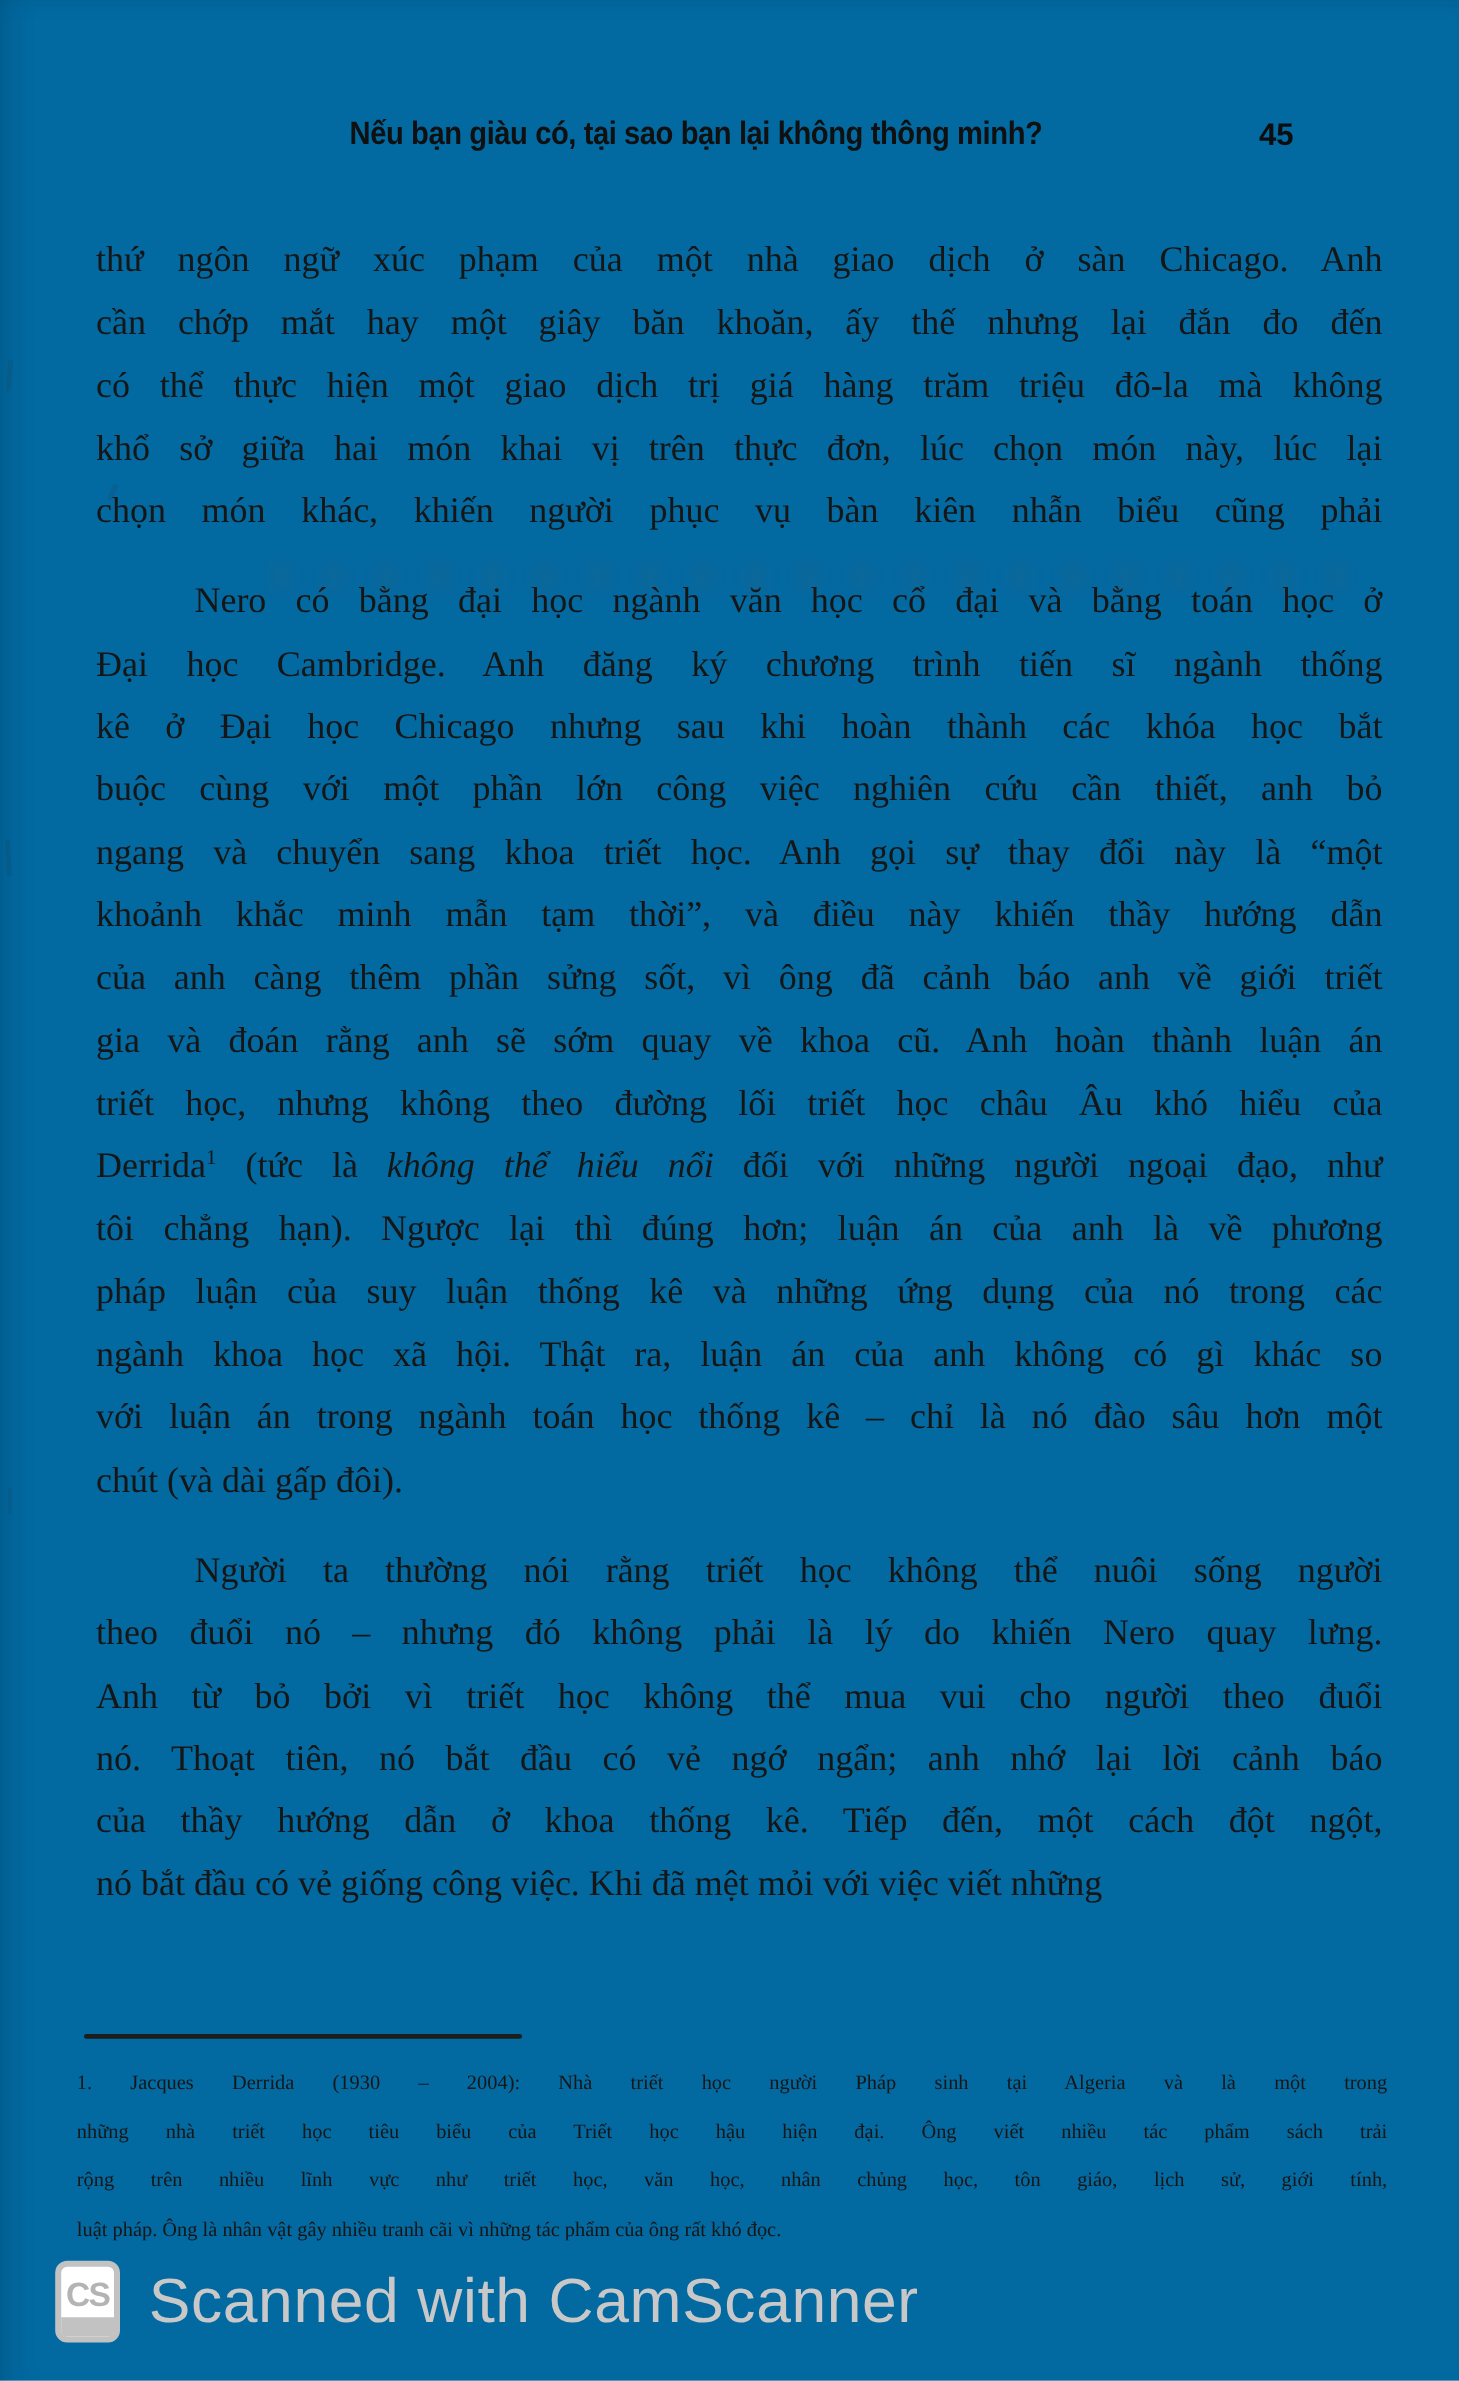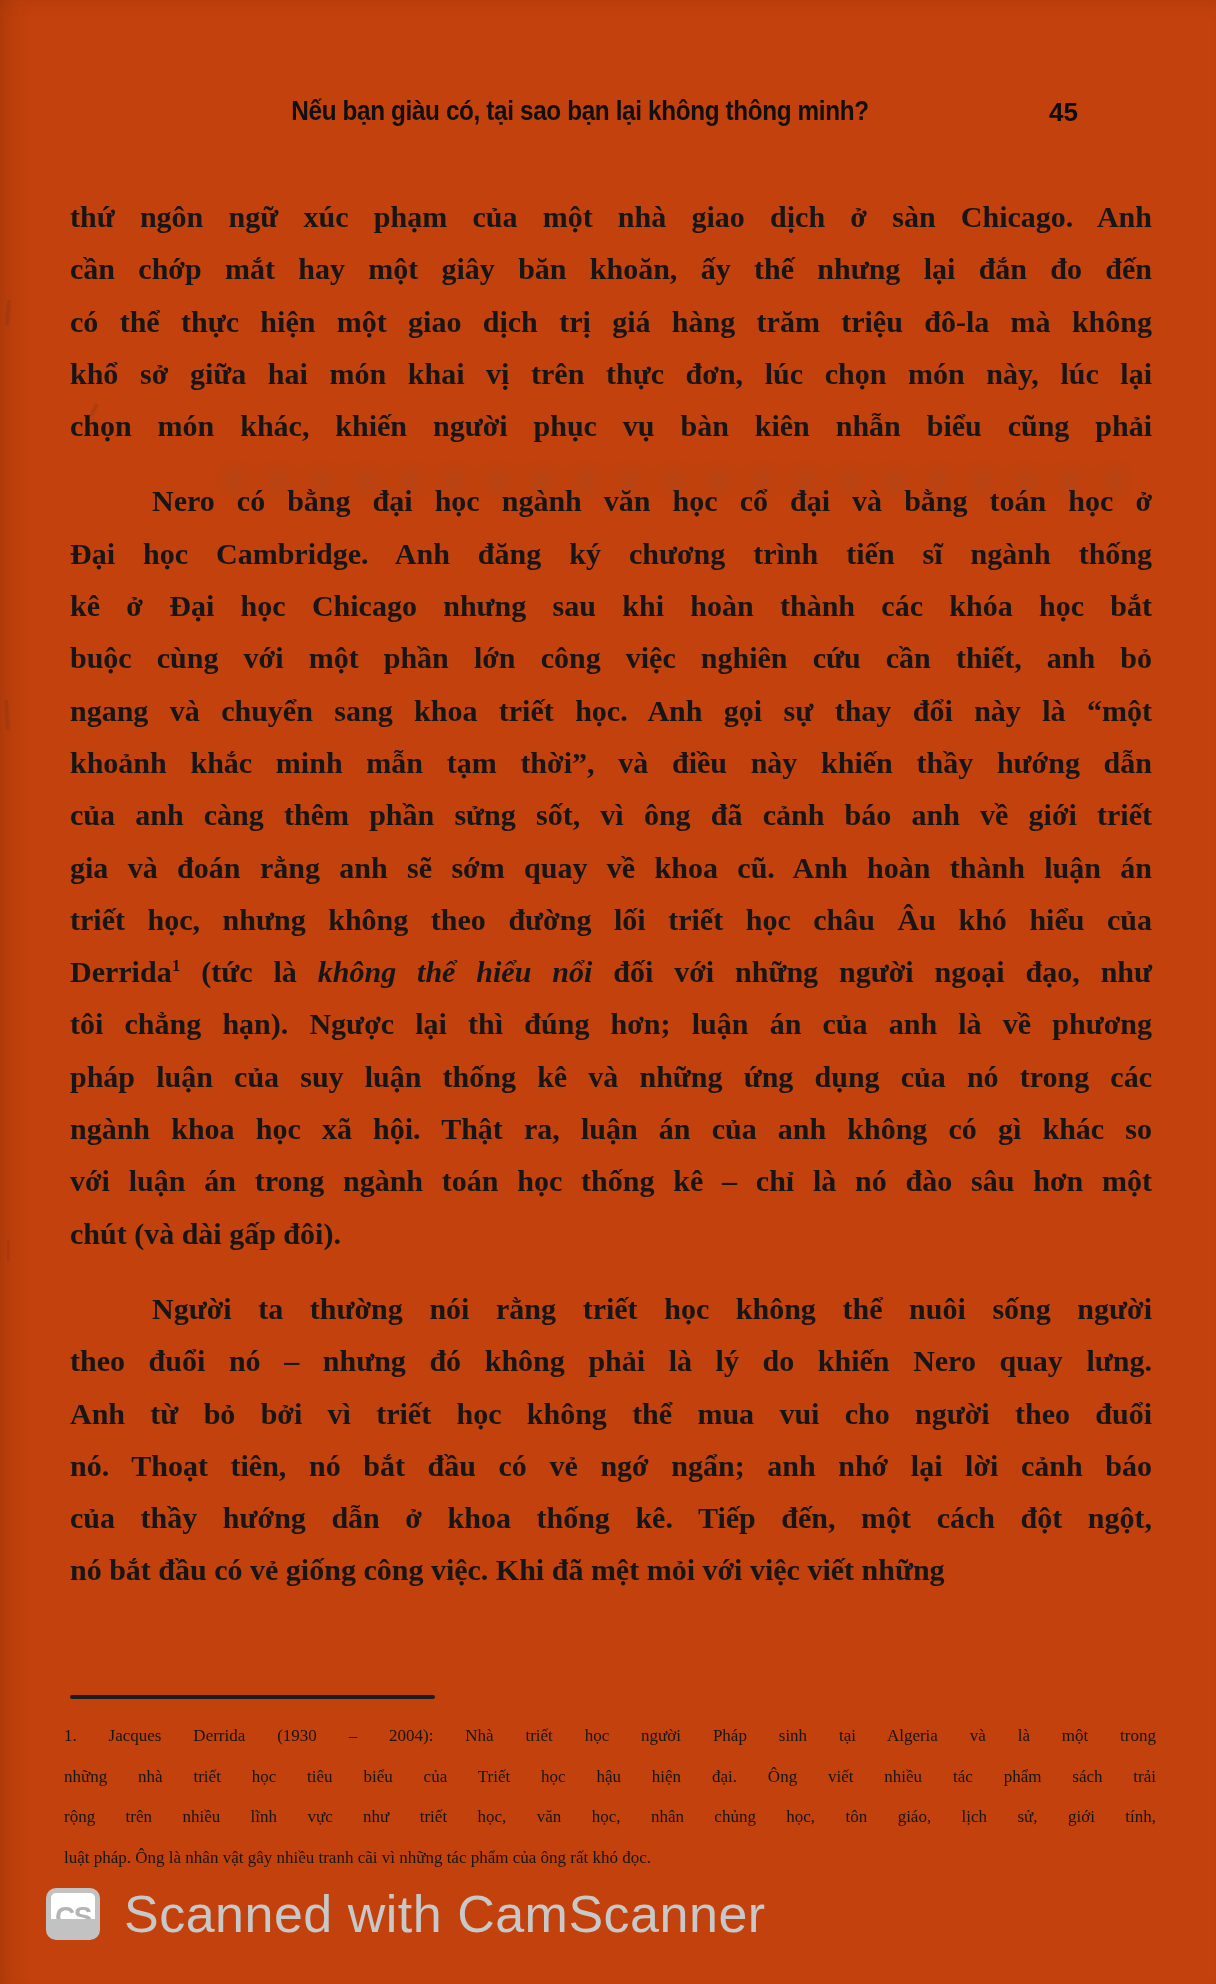--- a/index.html
+++ b/index.html
@@ -1,20 +1,20 @@
 <!DOCTYPE html>
 <html><head>
 <meta charset="utf-8">
 <style>
   html,body { margin:0; padding:0; background:#e9e9e9; }
   .page {
     position:relative;
     width:1216px; height:1984px;
     margin:0 auto;
-    background:#c2410c;
+    background:#0369a1;
     color:#161616;
     font-family:"Liberation Serif","DejaVu Serif",serif;
     overflow:hidden;
     box-shadow: inset 22px 0 30px -24px rgba(0,0,0,0.22),
                 inset 0 14px 26px -20px rgba(0,0,0,0.10);
   }
   
   .edge-mark { position:absolute; background:rgba(40,40,40,0.35); border-radius:2px; }
   .edge-mark.m1 { left:6px; top:300px; width:4px; height:26px; transform:rotate(4deg); opacity:.35; }
   .edge-mark.m2 { left:5px; top:700px; width:4px; height:30px; transform:rotate(-3deg); opacity:.30; }
@@ -32,21 +32,21 @@
     white-space:nowrap; color:#101010;
   }
   .page-number {
     position:absolute; right:138px; top:1px; font-size:26px; color:#0d0d0d;
   }
 
   .body-text {
     position:absolute; top:191px; left:64px; right:64px;
     font-size:30px; line-height:52.3px;
   }
-  .paragraph { margin:0 0 23px 6px;font-weight:bold; }
+  .paragraph { margin:0 0 23px 16px; }
   .line { text-align:justify; text-align-last:justify; white-space:normal; }
   .line.last { text-align-last:left; }
   .line.indent { text-indent:82px; }
   .italic { font-style:italic; }
   sup { font-size:0.58em; line-height:0; vertical-align:super; }
 
   
   .smudge {
     position:absolute; top:468px; left:225px; width:900px; height:26px;
     background:
@@ -62,21 +62,21 @@
     position:absolute; top:1716px; left:64px; right:60px;
     font-size:17px; line-height:40.5px;
   }
 
   .watermark {
     position:absolute; left:46px; top:1884px;
     display:flex; align-items:center; gap:24px;
     font-family:"Liberation Sans","DejaVu Sans",sans-serif;
   }
   .cs-logo {
-    position:relative; width:54px; height:52px; box-sizing:border-box;
+    position:relative; width:54px; height:68px; box-sizing:border-box;
     border:5px solid #c2c2c2; border-radius:10px; background:#ffffff;
     display:flex; justify-content:center; align-items:flex-start;
   }
   .cs-letters {
     font-size:28px; font-weight:bold; color:#b4b4b4;
     letter-spacing:-1.5px; margin-top:8px;
   }
   .cs-band {
     position:absolute; left:0; right:0; bottom:0; height:16px;
     background:#c2c2c2; border-radius:0 0 4px 4px;

